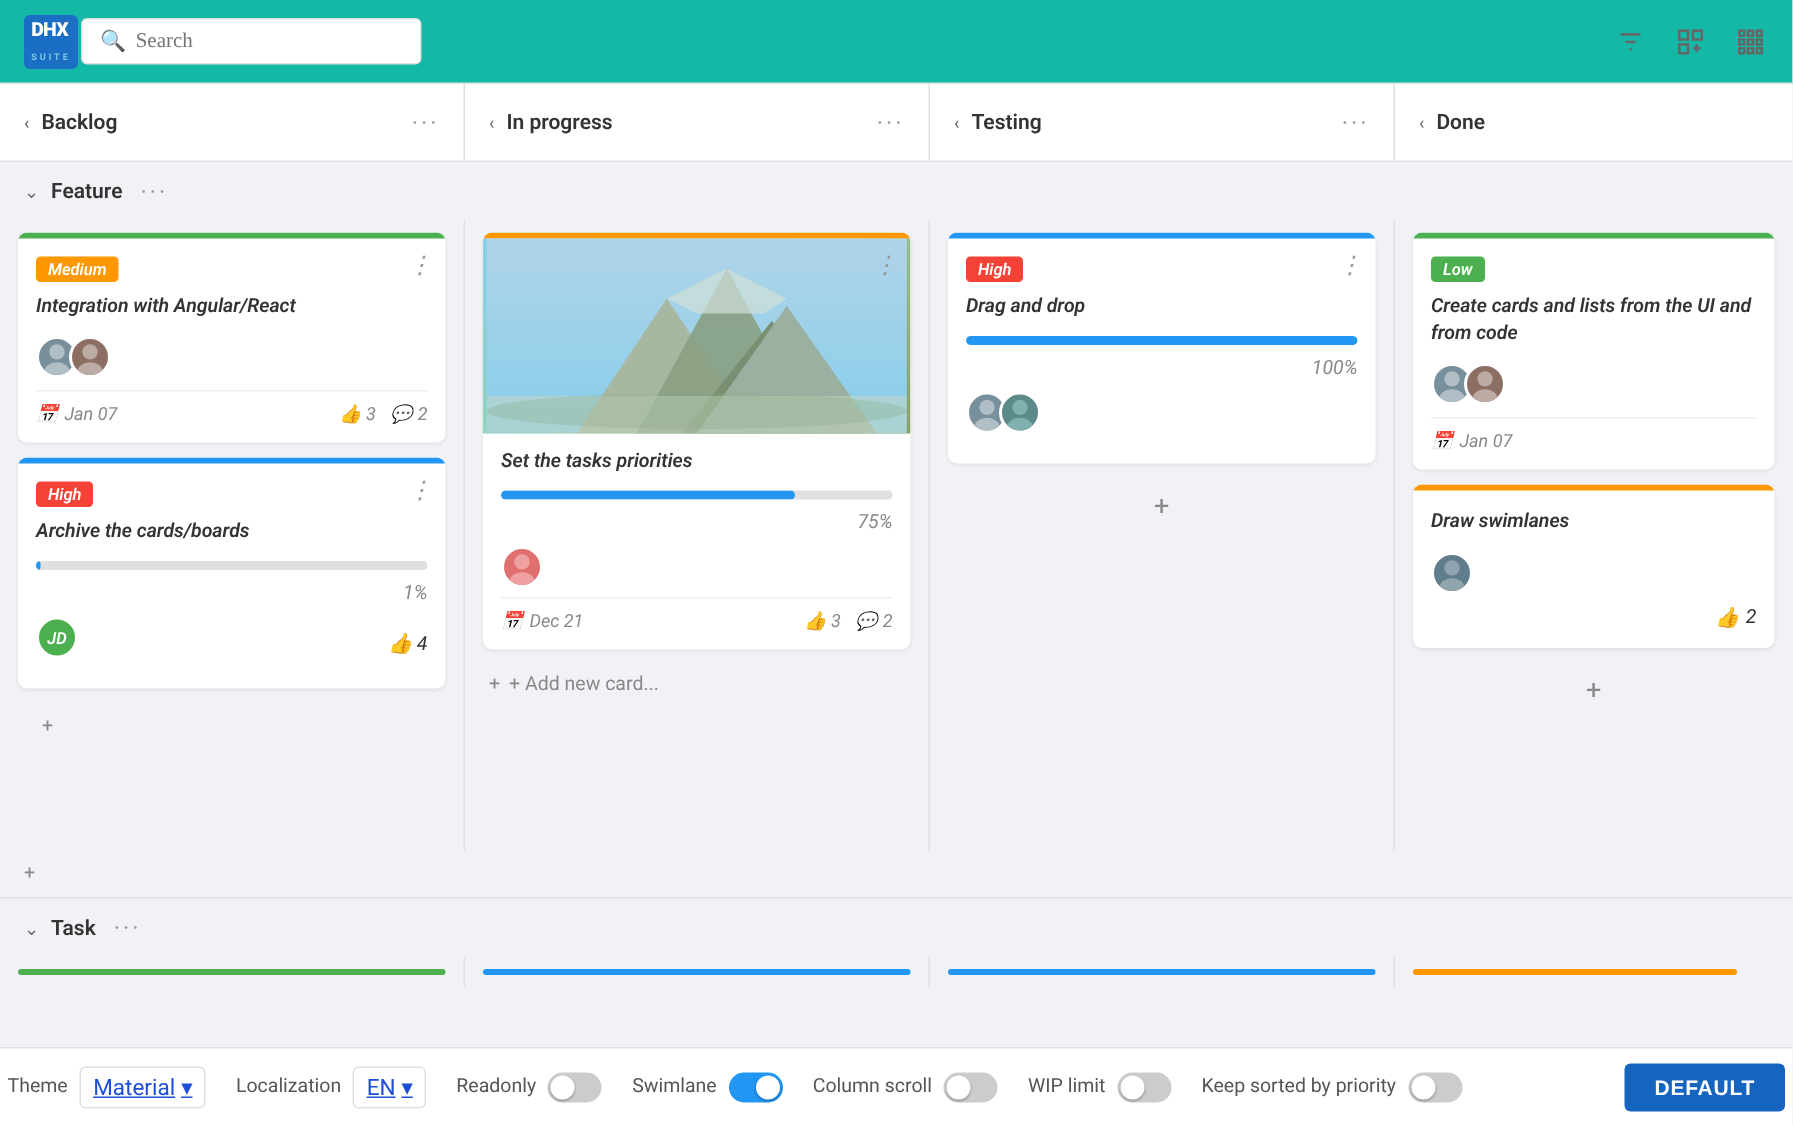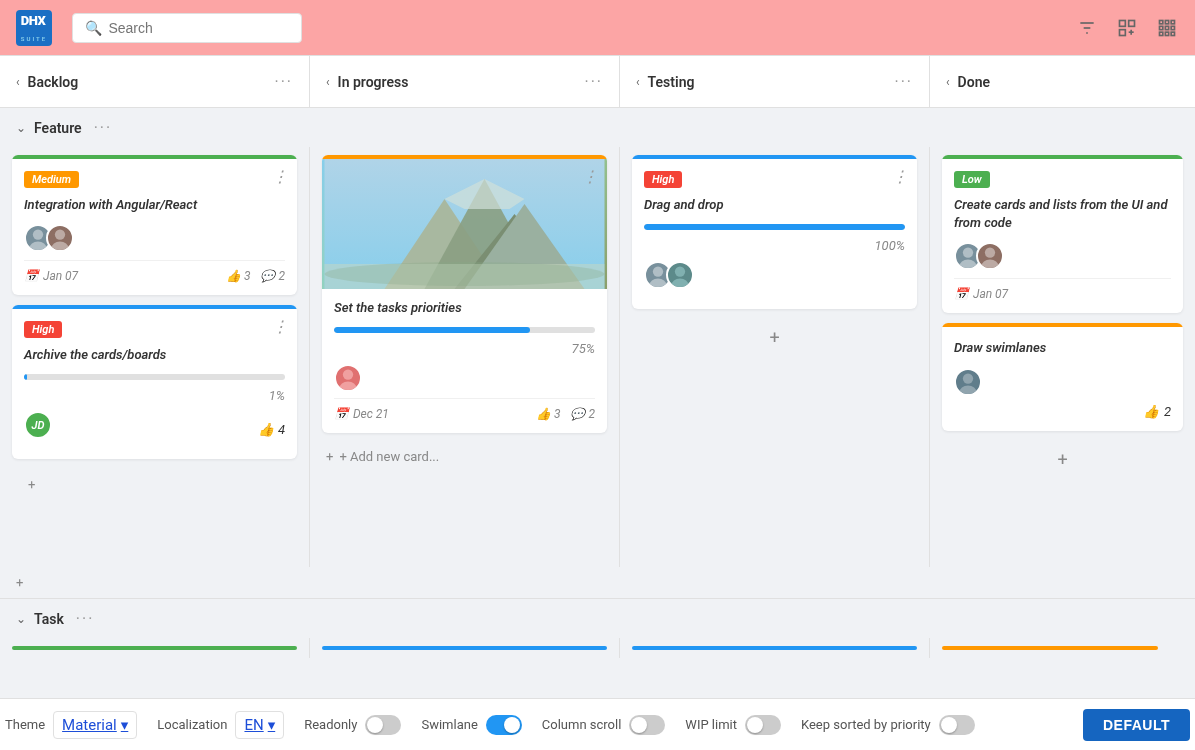--- a/index.html
+++ b/index.html
@@ -1,23 +1,23 @@
 <!DOCTYPE html>
 <html><head>
   <meta charset="utf-8">
   <style>
     * { box-sizing: border-box; margin: 0; padding: 0; }
     body { font-family: -apple-system, BlinkMacSystemFont, 'Segoe UI', Roboto, sans-serif; background: #f0f2f5; font-size: 13px; color: #333; height: 750px; overflow: hidden; display: flex; flex-direction: column; }
 
     
-    .header { background: #fca5a5; height: 56px; display: flex; align-items: center; padding: 0 16px; border-bottom: 1px solid #e0e0e0; flex-shrink: 0; gap: 20px; }
+    .header { background: #14b8a6; height: 56px; display: flex; align-items: center; padding: 0 16px; border-bottom: 1px solid #e0e0e0; flex-shrink: 0; gap: 2px; }
     .logo { display: flex; align-items: center; gap: 2px; }
     .logo-box { width: 36px; height: 36px; background: #1a6fc4; border-radius: 4px; display: flex; align-items: center; justify-content: center; color: white; font-weight: 900; font-size: 14px; letter-spacing: -1px; }
     .search-bar { display: flex; align-items: center; gap: 6px; border: 1px solid #e0e0e0; border-radius: 4px; padding: 6px 12px; background: #fff; min-width: 200px; }
-    .search-bar input { border: none; outline: none; font-size: 14px; color: #555; background: transparent; }
+    .search-bar input { border: none; outline: none; font-size: 14px; color: #555; background: transparent; font-family: Liberation Serif, serif; }
     .header-spacer { flex: 1; }
     .header-icons { display: flex; gap: 16px; align-items: center; }
     .header-icon { width: 24px; height: 24px; display: flex; align-items: center; justify-content: center; cursor: pointer; color: #666; }
 
     
     .columns-header { background: #fff; display: flex; height: 52px; border-bottom: 1px solid #e0e0e0; flex-shrink: 0; overflow-x: auto; }
     .col-header { min-width: 310px; max-width: 310px; display: flex; align-items: center; padding: 0 16px; border-right: 1px solid #e0e0e0; gap: 8px; cursor: pointer; }
     .col-header:last-child { border-right: none; min-width: 240px; }
     .col-chevron { color: #666; font-size: 12px; }
     .col-title { font-weight: 600; font-size: 14px; flex: 1; }

